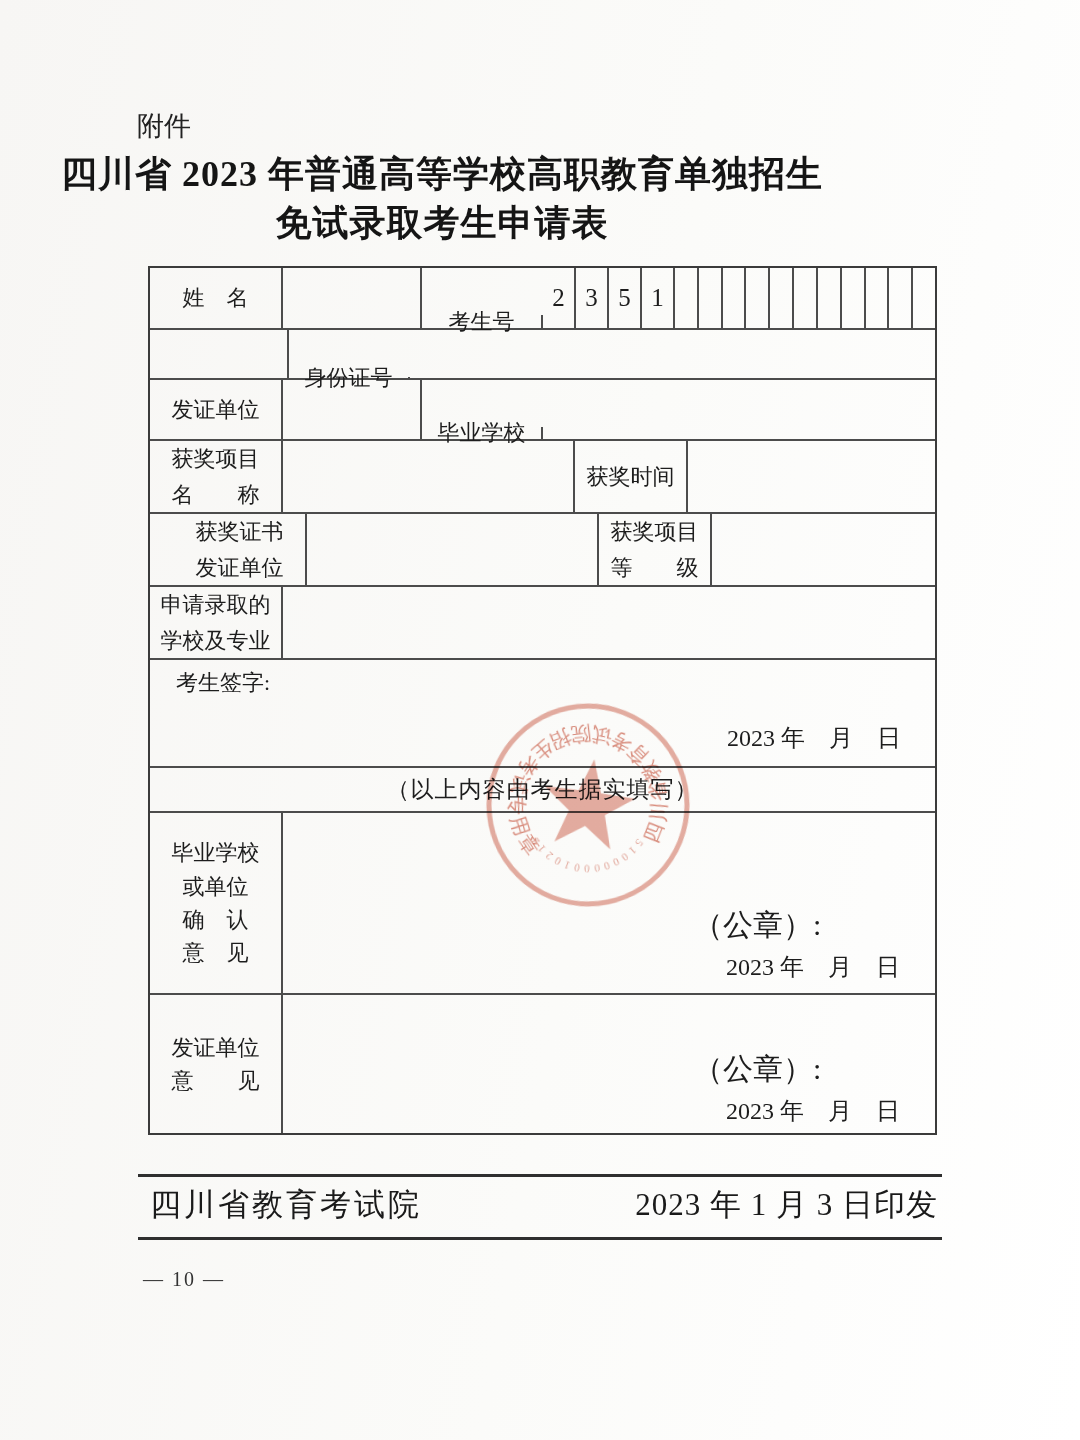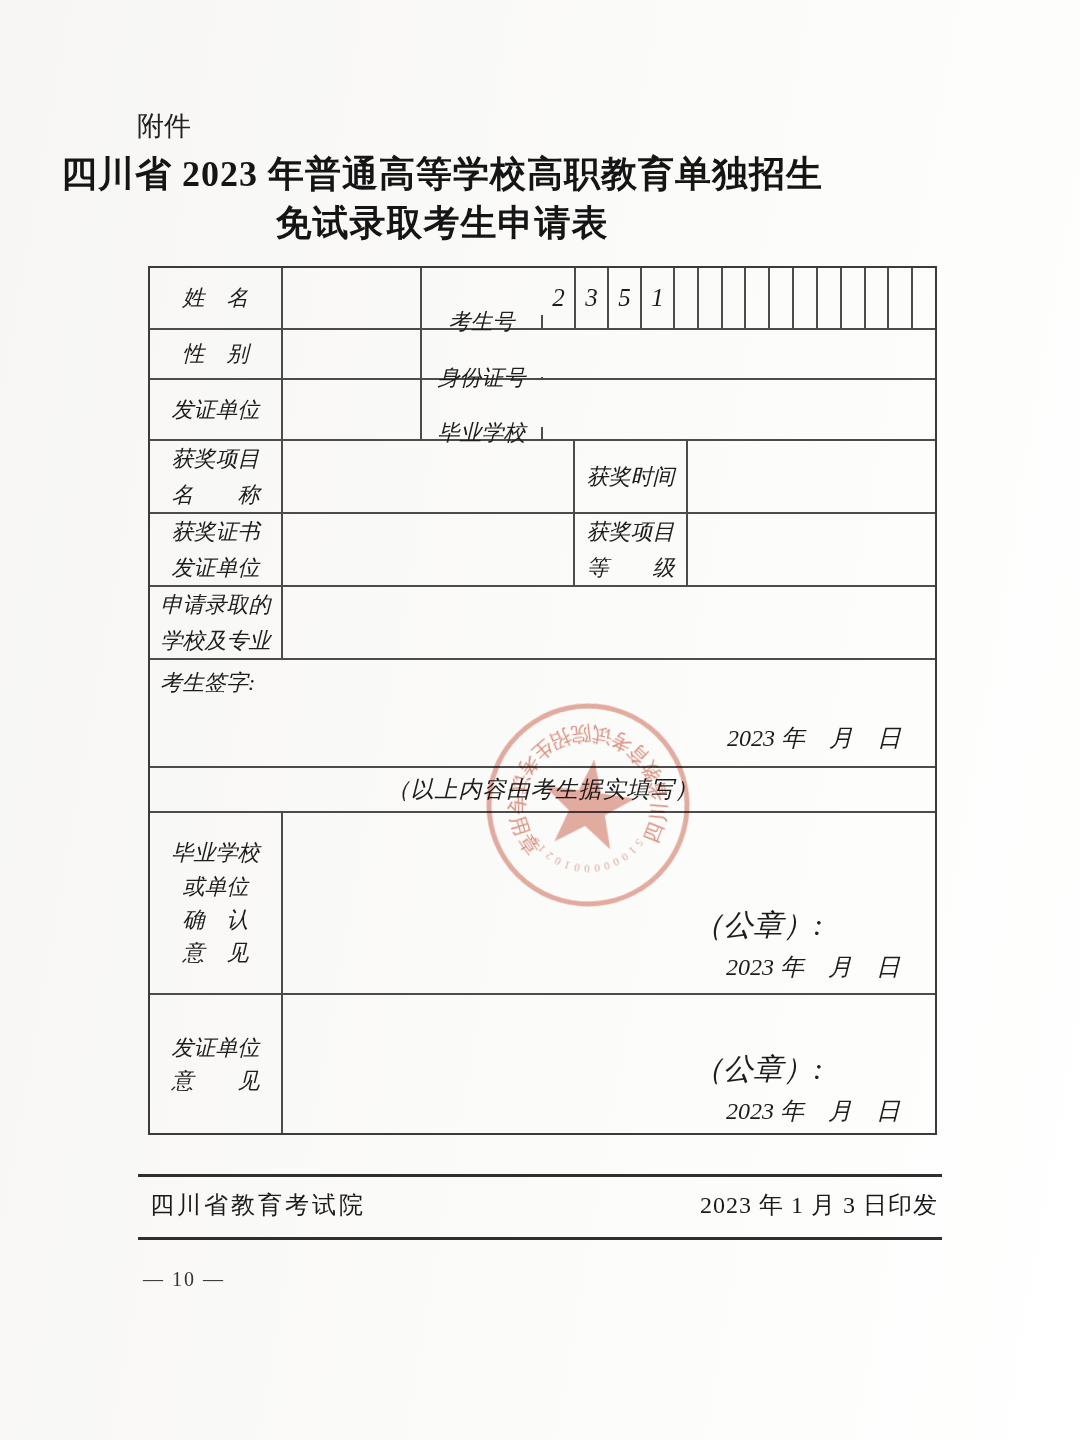--- a/index.html
+++ b/index.html
@@ -29,42 +29,41 @@
     box-sizing:border-box;
     display:flex; flex-direction:column;
     font-size:22px;
   }
   .row { display:flex; box-sizing:border-box; border-bottom:2px solid #4c4c4c; flex:0 0 auto; }
   .row:last-child { border-bottom:none; flex:1 1 auto; }
   .cell {
     box-sizing:border-box; border-right:2px solid #4c4c4c;
     display:flex; flex-direction:column; align-items:center; justify-content:center;
     line-height:1.35;
-    font-style:italic;
   }
   .cell:last-child { border-right:none; }
   .r1 { height:62px; } .r2 { height:50px; } .r3 { height:61px; }
-  .r4 { height:73px; } .r5 { height:73px; } .r6 { height:73px; }
+  .r4 { height:73px; } .r5 { height:73px;padding-left:24px; } .r6 { height:73px; }
   .r7 { height:108px; } .r8 { height:45px; } .r9 { height:182px; }
   .w-label  { flex:0 0 133px; }
   .w-val1   { flex:0 0 139px; }
   .w-label2 { flex:0 0 121px;margin-top:47px; }
   .w-rest   { flex:1 1 auto; }
   .w-award-val { flex:0 0 292px; }
   .w-award-lab { flex:0 0 113px; }
   .digit-grid { flex:1 1 auto; display:flex; flex-direction:row; align-items:stretch; padding:0; }
   .digit-cell {
     flex:0 0 33px; box-sizing:border-box; border-right:2px solid #4c4c4c;
     display:flex; align-items:center; justify-content:center; font-size:25px;
   }
   .digit-cell.empty { flex:1 1 0; }
   .digit-cell:last-child { border-right:none; }
   .two-line { line-height:1.6; }
   .sig-cell { position:relative; flex:1 1 auto; display:block; }
-  .sig-label { position:absolute; left:10px; top:8px; }
+  .sig-label { position:absolute; left:26px; top:8px; }
   .sig-date  { position:absolute; right:34px; bottom:12px; font-size:24px; }
   .note-cell { flex:1 1 auto; display:flex; align-items:center; justify-content:center; font-size:23px; letter-spacing:1px; }
   .opinion-cell { position:relative; flex:1 1 auto; display:block; }
   .seal-block { position:absolute; left:410px; }
   .seal-line  { font-size:30px; }
   .seal-date  { font-size:24px; margin-left:33px; margin-top:5px; }
   .confirm-block { bottom:10px; }
   .admit-block   { bottom:6px; }
   .label-lines { text-align:center; line-height:1.52; }
 
@@ -79,21 +78,21 @@
     pointer-events:none;
   }
 
   
   .footer-bar {
     position:absolute; left:138px; top:1174px; width:804px;
     box-sizing:border-box;
     border-top:3px solid #2f2f2f; border-bottom:3px solid #2f2f2f;
     height:66px;
     display:flex; align-items:center; justify-content:space-between;
-    font-size:24px; color:#1a1a1a;
+    font-size:31px; color:#1a1a1a;
     padding:0 4px 4px 12px;
   }
   .footer-issuer { letter-spacing:3px; }
   .footer-date { letter-spacing:1px; }
   .page-number {
     position:absolute; left:143px; top:1268px;
     font-size:20px; color:#333; letter-spacing:2px;
   }
 </style>
 </head>
@@ -125,21 +124,20 @@
         <div class="digit-cell empty"></div>
         <div class="digit-cell empty"></div>
         <div class="digit-cell empty"></div>
         <div class="digit-cell empty"></div>
         <div class="digit-cell empty"></div>
         <div class="digit-cell empty"></div>
       </div>
     </div>
 
     <div class="row r2">
-      <div class="cell w-label">性　别</div>
       <div class="cell w-val1"></div>
       <div class="cell w-label2">身份证号</div>
       <div class="cell w-rest"></div>
     </div>
 
     <div class="row r3">
       <div class="cell w-label">发证单位</div>
       <div class="cell w-val1"></div>
       <div class="cell w-label2">毕业学校</div>
       <div class="cell w-rest"></div>

